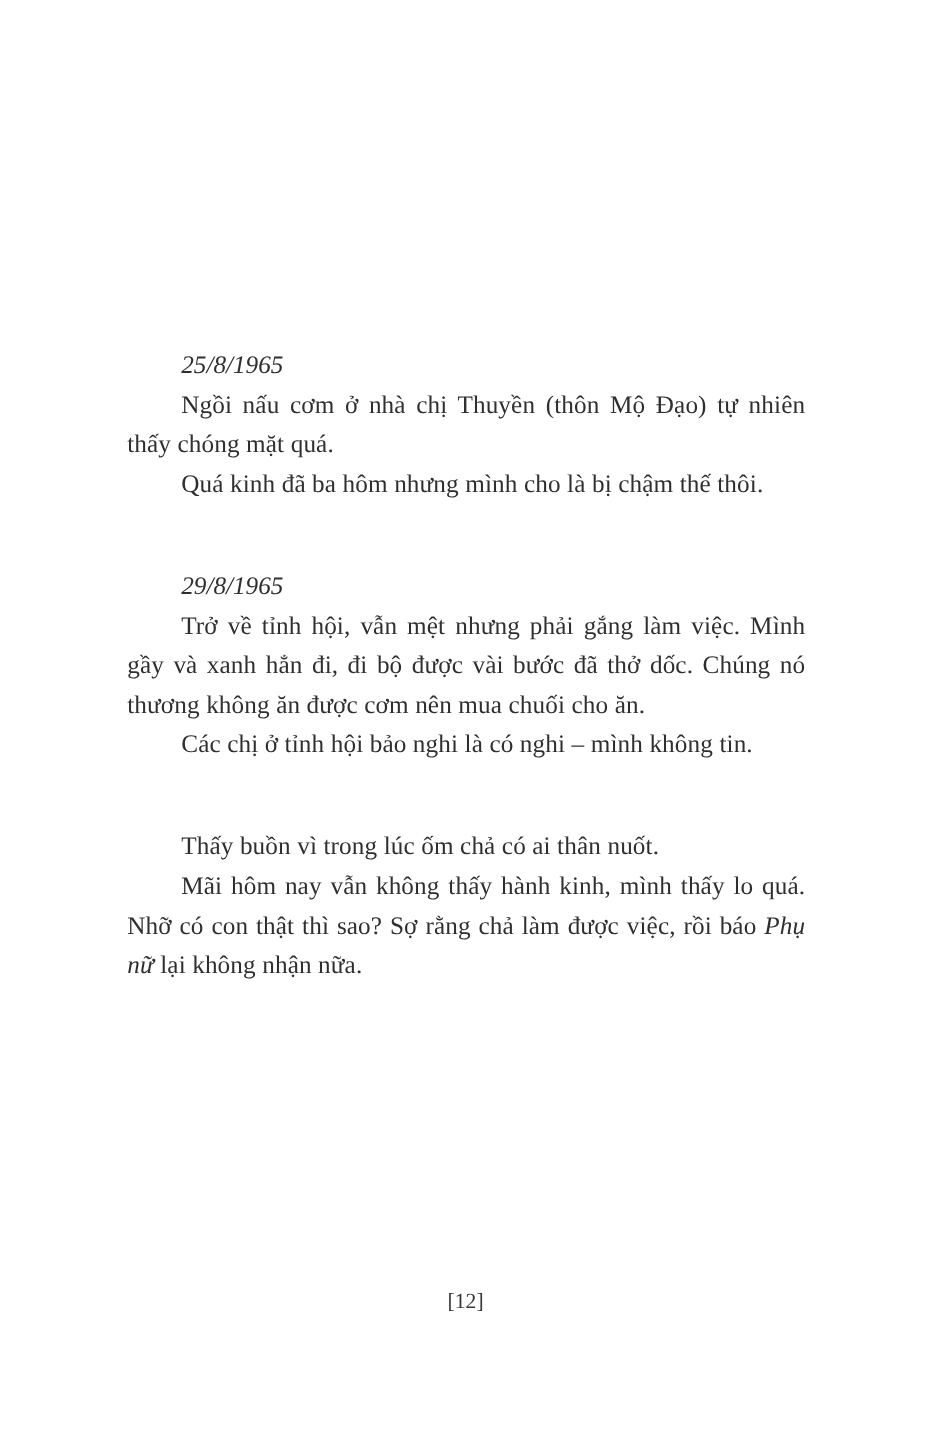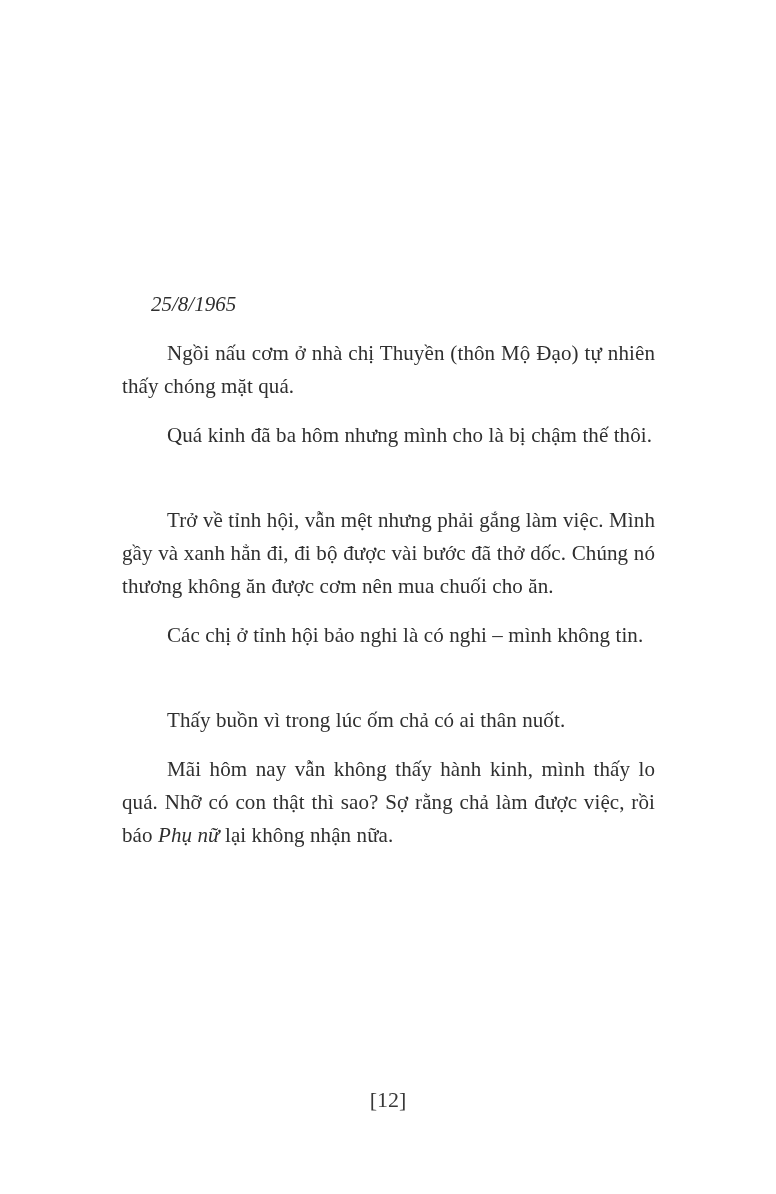--- a/index.html
+++ b/index.html
@@ -28,52 +28,52 @@
     margin-bottom: 0;
   }
   .entry-date {
     margin: 0;
     font-style: italic;
     font-size: 21px;
     line-height: 33px;
     text-indent: 45px;
   }
   .entry-para {
-    margin: 16px;
+    margin: 0;
     font-size: 21px;
     line-height: 33px;
     text-indent: 45px;
     text-align: justify;
     letter-spacing: 0.1px;
   }
   .seg-italic {
     font-style: italic;
   }
   .page-number {
     position: absolute;
     top: 1071px;
     left: 0;
     width: 776px;
     text-align: center;
-    font-size: 22px;
+    font-size: 18px;
     line-height: 26px;
     color: #383838;
-    margin-top: 16px;
   }
 </style>
 </head>
 <body>
 
 <main class="page-content">
     <section class="entry">
       <p class="entry-date">25/8/1965</p>
       <p class="entry-para"><span>Ngồi nấu cơm ở nhà chị Thuyền (thôn Mộ Đạo) tự nhiên thấy chóng mặt quá.</span></p>
       <p class="entry-para"><span>Quá kinh đã ba hôm nhưng mình cho là bị chậm thế thôi.</span></p>
     </section>
     <section class="entry">
+      <p class="entry-date">29/8/1965</p>
       <p class="entry-para"><span>Trở về tỉnh hội, vẫn mệt nhưng phải gắng làm việc. Mình gầy và xanh hẳn đi, đi bộ được vài bước đã thở dốc. Chúng nó thương không ăn được cơm nên mua chuối cho ăn.</span></p>
       <p class="entry-para"><span>Các chị ở tỉnh hội bảo nghi là có nghi – mình không tin.</span></p>
     </section>
     <section class="entry">
       <p class="entry-para"><span>Thấy buồn vì trong lúc ốm chả có ai thân nuốt.</span></p>
       <p class="entry-para"><span>Mãi hôm nay vẫn không thấy hành kinh, mình thấy lo quá. Nhỡ có con thật thì sao? Sợ rằng chả làm được việc, rồi báo </span><span class="seg-italic">Phụ nữ</span><span> lại không nhận nữa.</span></p>
     </section>
   </main>
 
 <footer class="page-number">[12]</footer>

